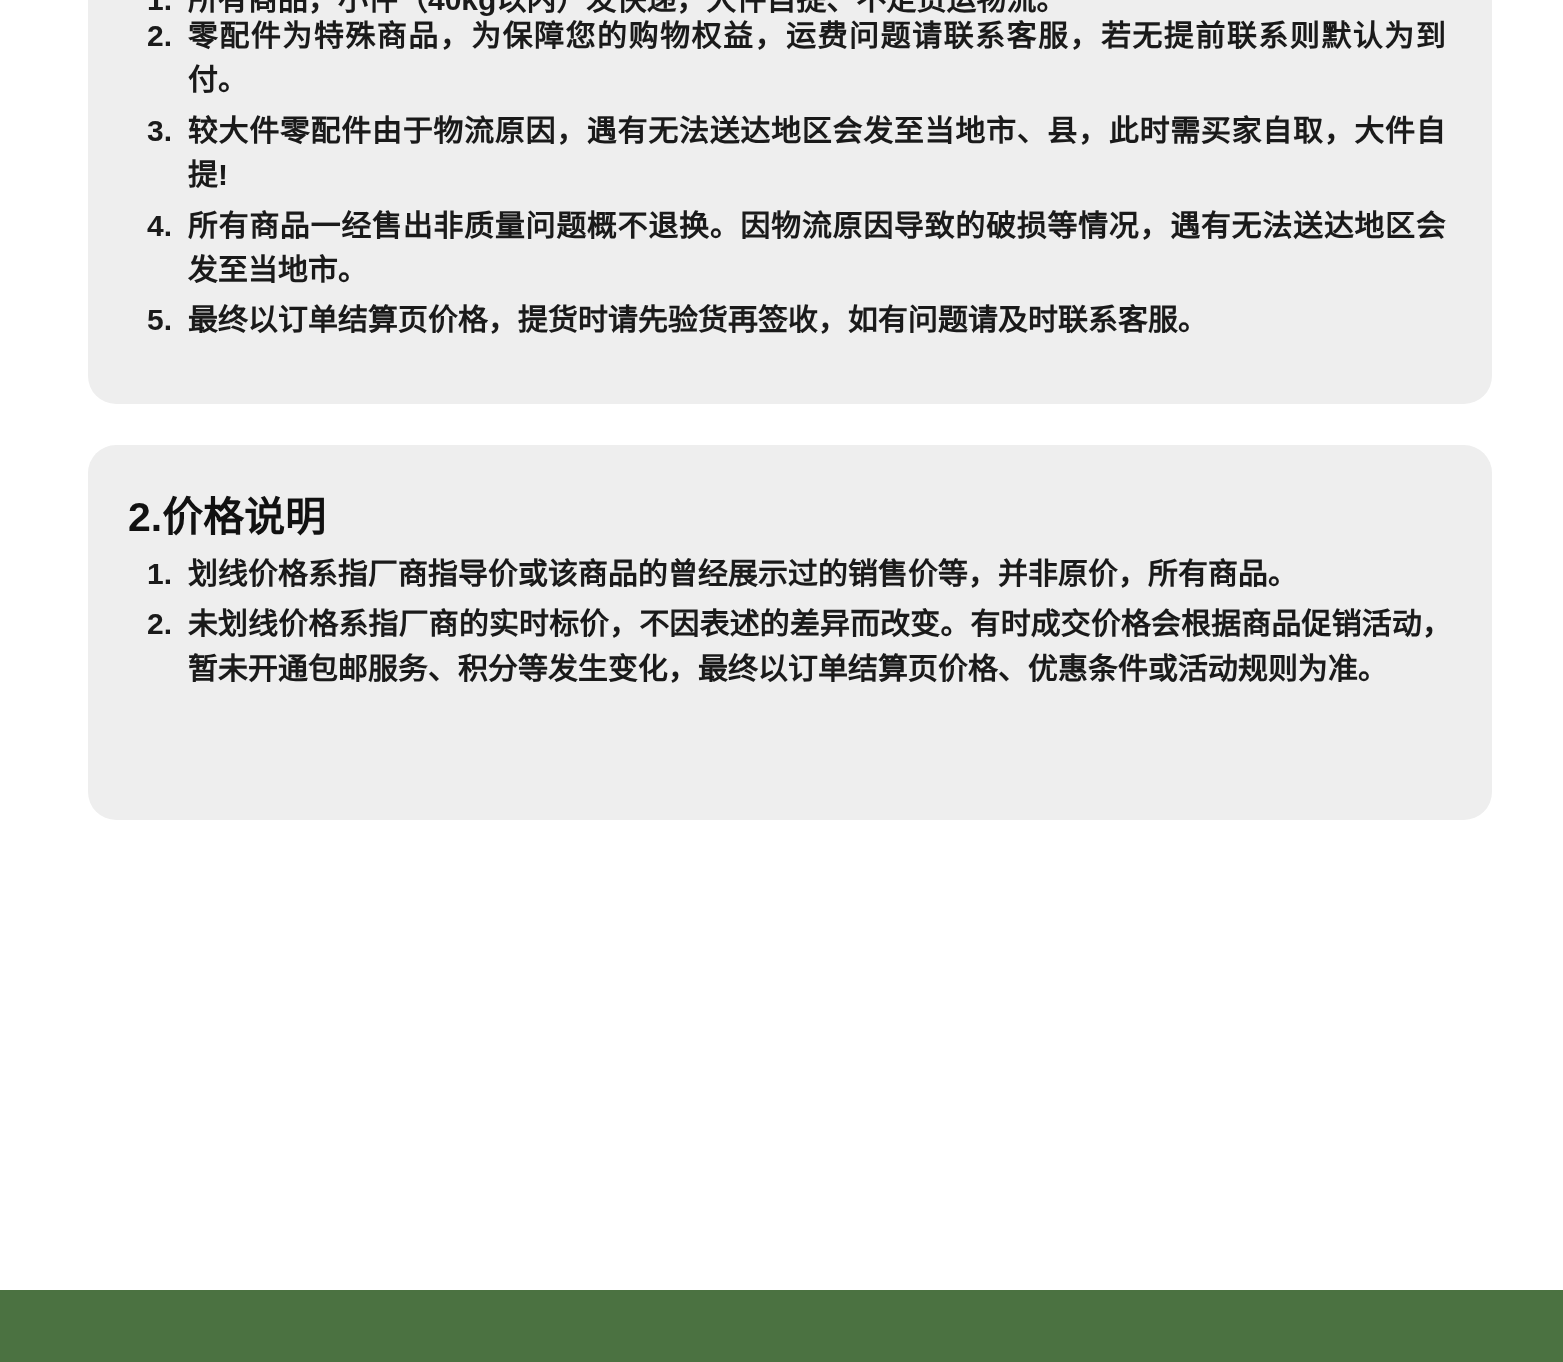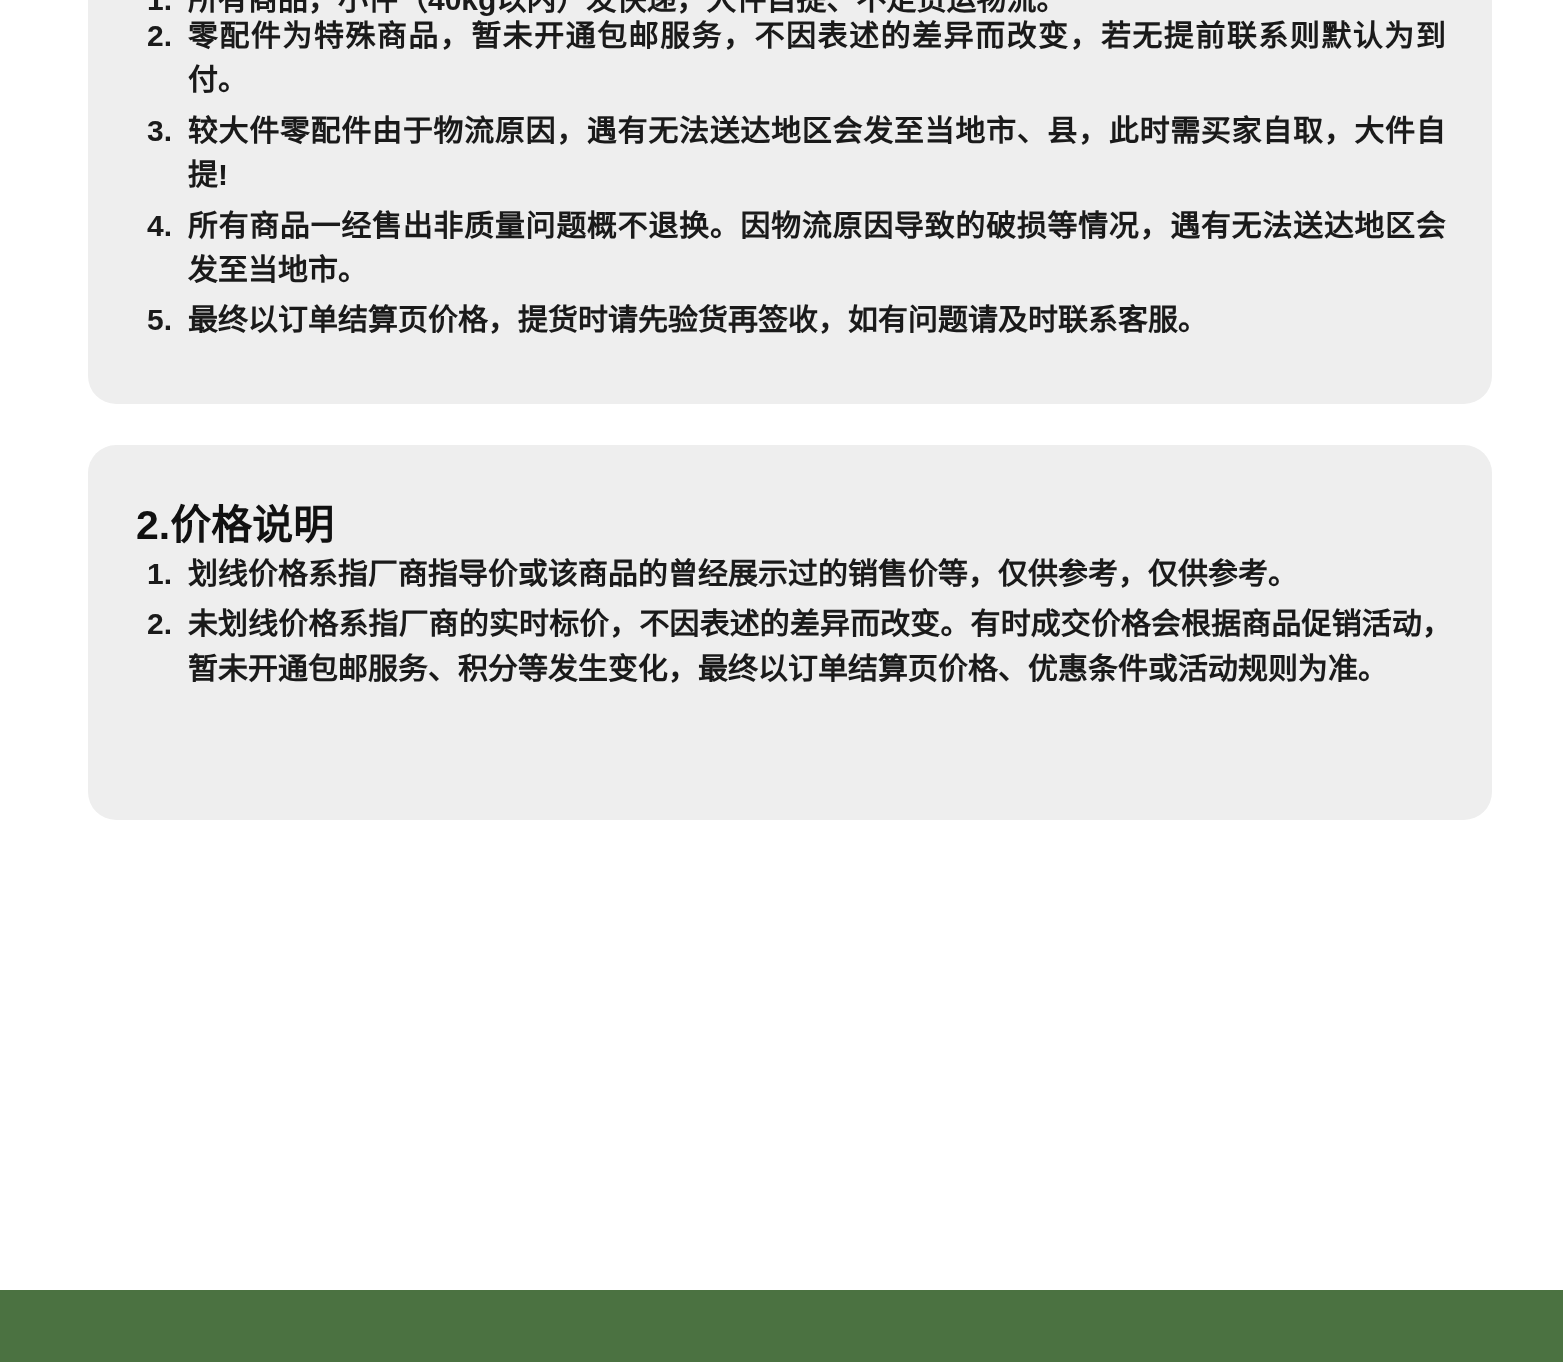--- a/index.html
+++ b/index.html
@@ -44,21 +44,21 @@
     height: 375px;
     padding: 0 36px;
   }
 
   
   .section-title {
     font-size: 41px;
     font-weight: bold;
     color: #111111;
     letter-spacing: 0px;
-    margin: 8px;
+    margin: 0;
     padding: 0;
     position: absolute;
     left: 128px;
   }
   #price-title { top: 483px; }
 
   
   ol.rules {
     list-style: none;
     margin: 0;
@@ -138,21 +138,21 @@
   </div>
 
   <div class="clipped-line">
     <span class="num">1.</span>
     <span class="txt">所有商品，小件（40kg以内）发快递，大件自提、不走货运物流。</span>
   </div>
 
   <ol class="rules" id="shipping-list" style="top:14px;">
     <li>
       <span class="num">2.</span>
-      <span class="txt">零配件为特殊商品，暂未开通包邮服务，不因表述的差异而改变，若无提前联系则默认为到付。</span>
+      <span class="txt">零配件为特殊商品，为保障您的购物权益，运费问题请联系客服，若无提前联系则默认为到付。</span>
     </li>
     <li>
       <span class="num">3.</span>
       <span class="txt">较大件零配件由于物流原因，遇有无法送达地区会发至当地市、县，此时需买家自取，大件自提!</span>
     </li>
     <li>
       <span class="num">4.</span>
       <span class="txt">所有商品一经售出非质量问题概不退换。因物流原因导致的破损等情况，遇有无法送达地区会发至当地市。</span>
     </li>
     <li>
@@ -161,21 +161,21 @@
     </li>
   </ol>
 
   <div class="card" id="card-price"></div>
 
   <h2 class="section-title" id="price-title">2.价格说明</h2>
 
   <ol class="rules" id="price-list">
     <li>
       <span class="num">1.</span>
-      <span class="txt">划线价格系指厂商指导价或该商品的曾经展示过的销售价等，仅供参考，仅供参考。</span>
+      <span class="txt">划线价格系指厂商指导价或该商品的曾经展示过的销售价等，并非原价，所有商品。</span>
     </li>
     <li>
       <span class="num">2.</span>
       <span class="txt">未划线价格系指厂商的实时标价，不因表述的差异而改变。有时成交价格会根据商品促销活动，暂未开通包邮服务、积分等发生变化，最终以订单结算页价格、优惠条件或活动规则为准。</span>
     </li>
   </ol>
 
   <div id="bottom-bar"></div>
 
 </div>

